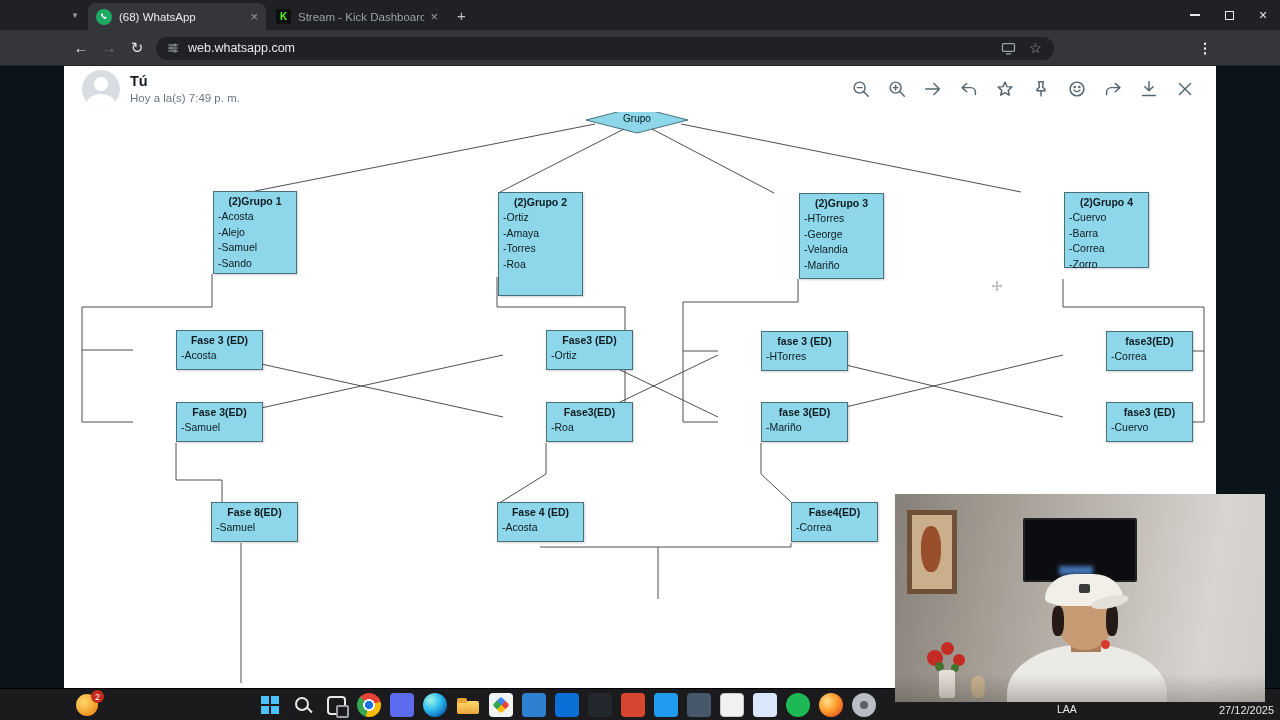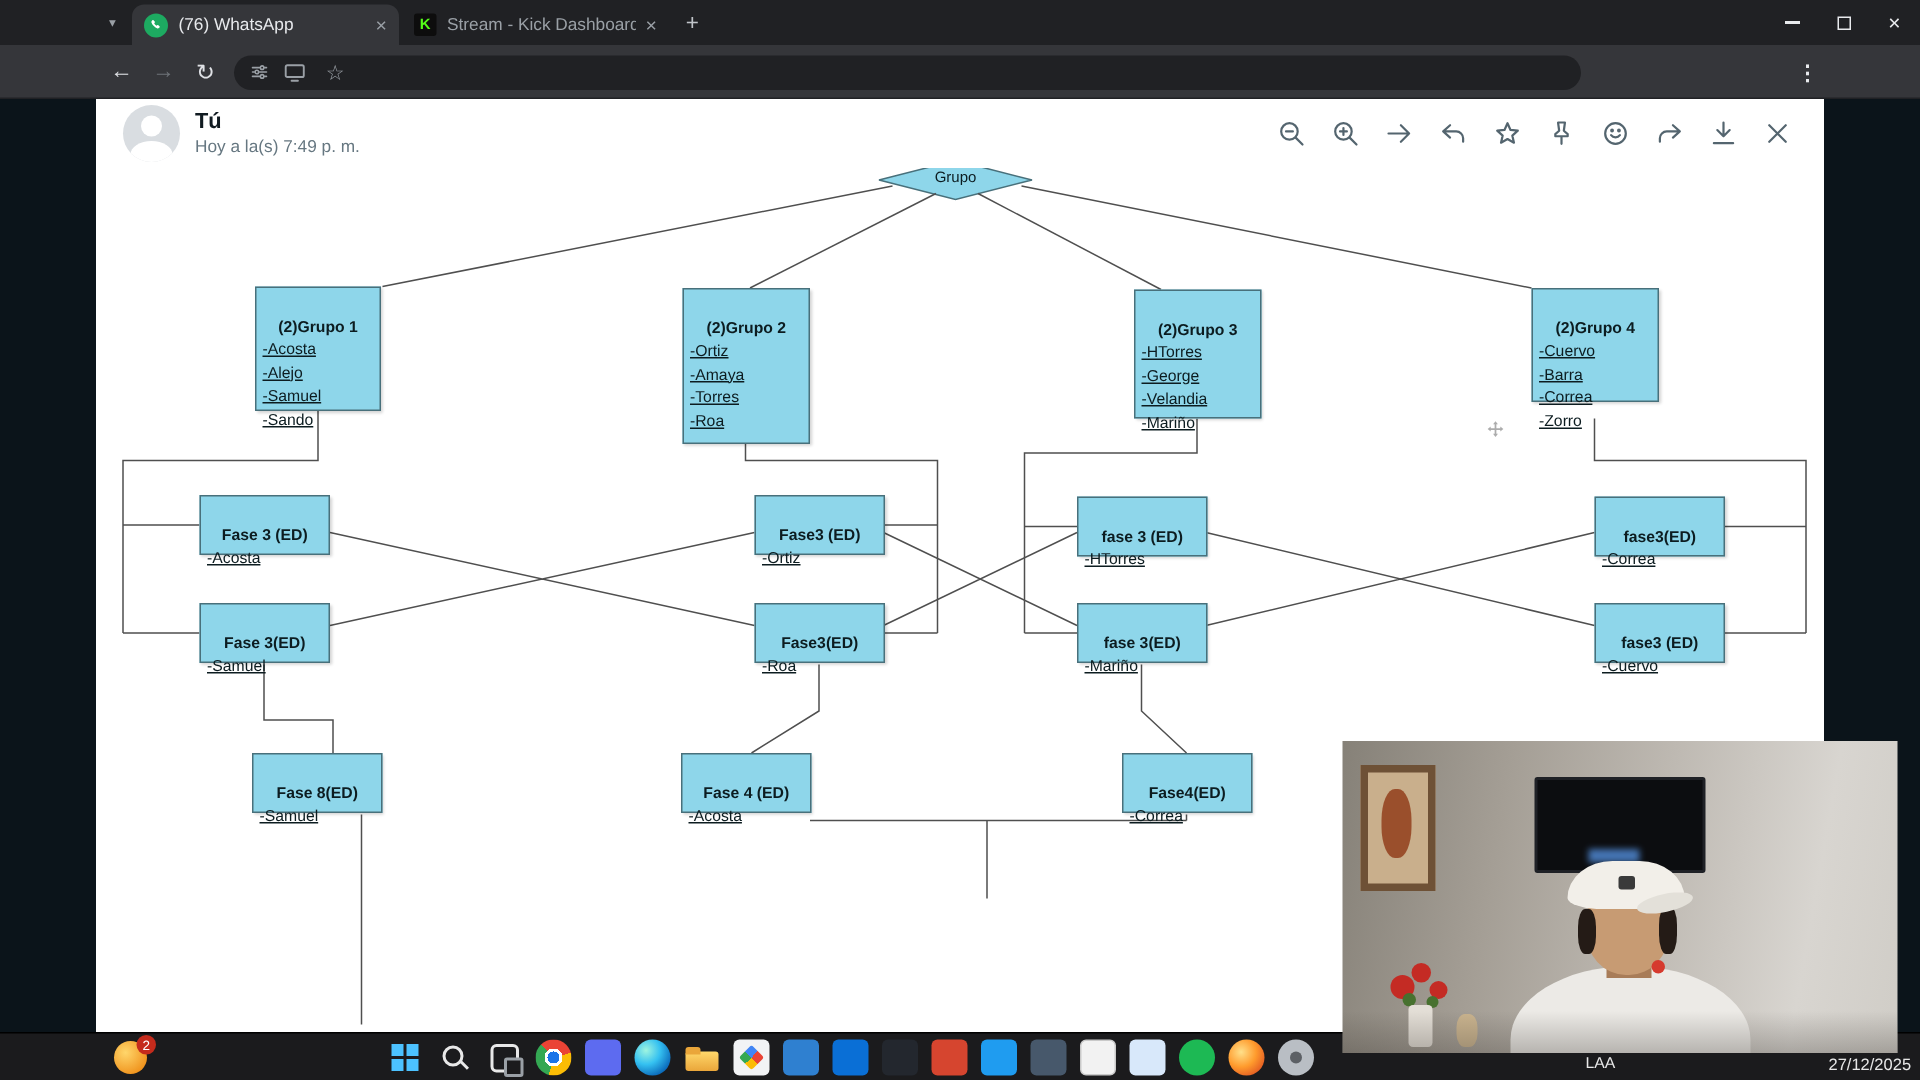--- a/index.html
+++ b/index.html
@@ -61,23 +61,23 @@
   .vh-sub{position:absolute;left:66px;top:26px;font-size:11.5px;color:#667781;}
   .vh-icons{position:absolute;left:786px;top:12px;display:flex;gap:14px;}
   .vicon{width:22px;height:22px;}
   .vicon svg{width:22px;height:22px;stroke:#54656f;fill:none;stroke-width:1.6;stroke-linecap:round;stroke-linejoin:round;}
 
   
   .content{position:absolute;left:64px;top:112px;width:1152px;height:576px;background:#fff;}
   svg.lines{position:absolute;left:0;top:0;width:1152px;height:576px;}
   .lines path{stroke:#4f4f4f;stroke-width:1;fill:none;}
   .lines polygon{fill:#8ed6ea;stroke:#48707b;stroke-width:1;}
-  .dbox{position:absolute;background:#8ed6ea;border:1px solid #48707b;font-size:10.5px;color:#0c1c20;box-shadow:1px 1px 2px rgba(0,0,0,.18);padding-top:18px;}
+  .dbox{position:absolute;background:#8ed6ea;border:1px solid #48707b;font-size:10.5px;color:#0c1c20;box-shadow:1px 1px 2px rgba(0,0,0,.18);padding-top:1px;margin-left:43px;}
   .bt{font-weight:bold;text-align:center;line-height:16px;}
-  .bm{padding-left:4px;line-height:15.5px;white-space:nowrap;text-decoration:underline;}
+  .bm{padding-left:4px;line-height:15.5px;white-space:nowrap;}
   .fase{width:87px;height:40px;}
   .fase .bm{line-height:15px;}
   .final{font-size:10px;}
   .final .bm{line-height:16px;padding-left:5px;}
   .diamond-label{position:absolute;left:523px;top:1px;width:100px;text-align:center;font-size:10px;color:#0c1c20;}
   .move{position:absolute;left:926px;top:167px;width:14px;height:14px;opacity:.7;}
 
   
   .cam{position:absolute;left:895px;top:494px;width:370px;height:208px;z-index:40;overflow:hidden;background:linear-gradient(100deg,#868178 0%,#a49e95 28%,#beb9b2 55%,#d8d5d0 82%,#d0cdc7 100%);}
   .cam::after{content:"";position:absolute;left:0;bottom:0;width:100%;height:28px;background:linear-gradient(rgba(0,0,0,0),rgba(60,55,50,.3));}
@@ -136,21 +136,21 @@
 <div class="screen">
 
   <div class="titlebar">
     <div class="tab-search">▾</div>
     <div class="tab" id="tab1">
       <span class="fav wa">
         <svg viewBox="0 0 24 24">
             <path d="M6.2 3.7c.5-.5 1.3-.5 1.8 0l1.9 1.9c.5.5.5 1.3 0 1.8l-.9.9c.9 1.7 2.3 3.1 4 4l.9-.9c.5-.5 1.3-.5 1.8 0l1.9 1.9c.5.5.5 1.3 0 1.8l-1 1c-.6.6-1.5.8-2.3.5-2.1-.8-4.1-2.1-5.8-3.8-1.7-1.7-3-3.7-3.8-5.8-.3-.8-.1-1.7.5-2.3z" fill="#fff"></path>
           </svg>
       </span>
-      <span class="tab-label">(76) WhatsApp</span>
+      <span class="tab-label">(68) WhatsApp</span>
       <span class="tab-close">×</span>
     </div>
     <div class="tab" id="tab2">
       <span class="fav kick">K</span>
       <span class="tab-label">Stream - Kick Dashboard</span>
       <span class="tab-close">×</span>
     </div>
     <div class="newtab">+</div>
     <div class="wincontrols">
       <div class="wc">
@@ -169,20 +169,21 @@
     <span class="navbtn" id="nav-reload" style="left:124px">↻</span>
     <div class="urlbar">
       <span class="tune">
         <svg viewBox="0 0 24 24" fill="none" stroke="#9aa0a6" stroke-width="1.8" stroke-linecap="round">
             <path d="M4 7h8M18 7h2M4 12h2M12 12h8M4 17h8M18 17h2"></path>
             <circle cx="15" cy="7" r="2"></circle>
             <circle cx="9" cy="12" r="2"></circle>
             <circle cx="15" cy="17" r="2"></circle>
           </svg>
       </span>
+      <span class="url-text">web.whatsapp.com</span>
       <span class="url-right">
         <span class="uicon">
           <svg viewBox="0 0 24 24" fill="none" stroke="#9aa0a6" stroke-width="1.8" stroke-linecap="round">
               <rect x="3.5" y="5" width="17" height="11" rx="1.5"></rect>
               <path d="M9 19.5h6"></path>
             </svg>
         </span>
         <span class="uicon url-star">☆</span>
       </span>
     </div>

